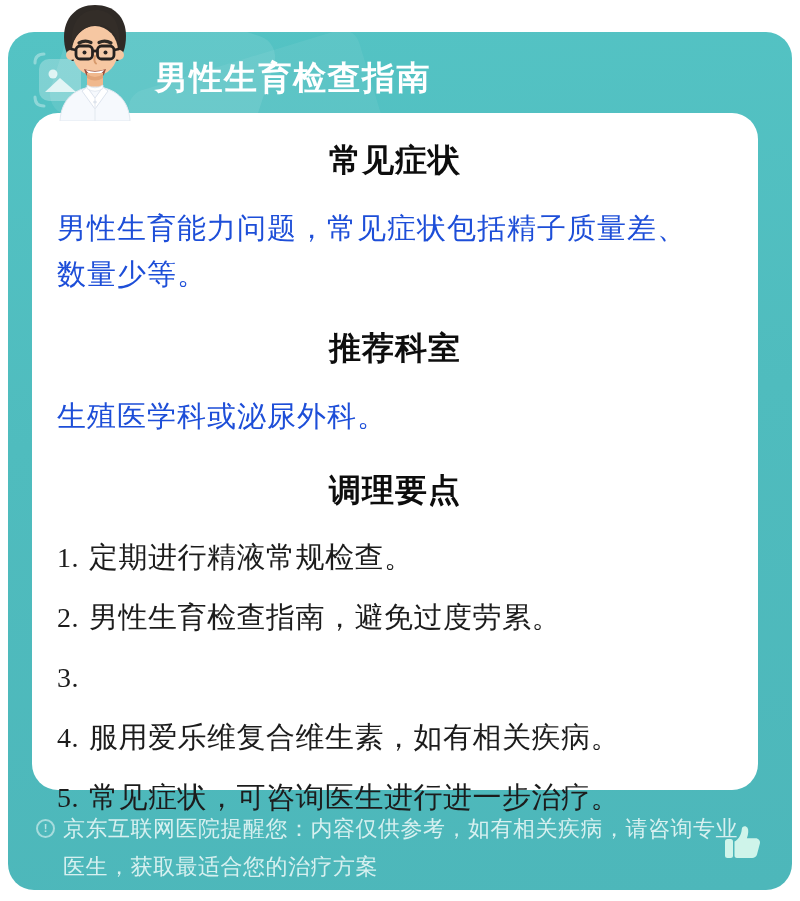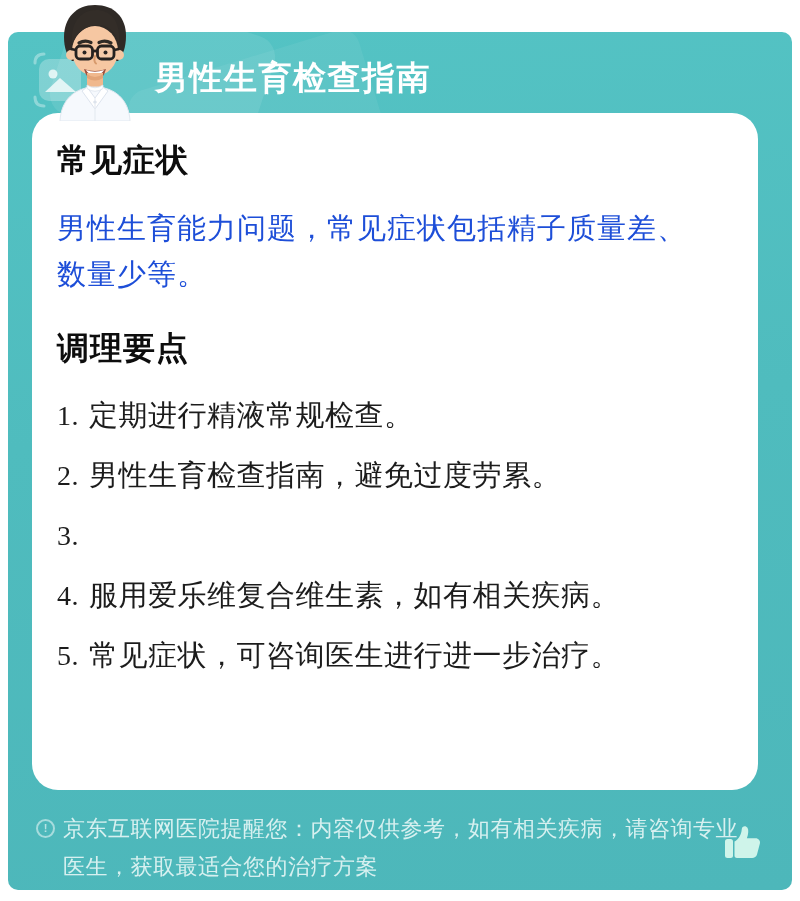--- a/index.html
+++ b/index.html
@@ -7,21 +7,21 @@
 
   .stage {
     position:relative; width:800px; height:901px;
     background:#ffffff; overflow:hidden;
   }
 
   
   .panel {
     position:absolute; left:8px; top:32px; width:784px; height:858px;
     background:linear-gradient(175deg,#54c3c4 0%, #4fbcbe 45%, #4db7ba 100%);
-    border-radius:10px; overflow:hidden; z-index:1;
+    border-radius:26px; overflow:hidden; z-index:1;
   }
   .sheen1 {
     position:absolute; left:52px; top:-24px; width:205px; height:135px;
     background:rgba(255,255,255,0.09); transform:rotate(18deg); border-radius:22px;
   }
   .sheen2 {
     position:absolute; left:128px; top:26px; width:240px; height:115px;
     background:rgba(255,255,255,0.06); transform:rotate(-17deg); border-radius:18px;
   }
 
@@ -38,20 +38,21 @@
 
   
   .card {
     position:absolute; left:24px; top:81px; width:726px; height:677px;
     background:#ffffff; border-radius:26px; box-sizing:border-box;
     padding:0 25px; z-index:3;
   }
   .section-heading {
     margin:30px 0 0 0; font-size:32px; font-weight:700; color:#0d0d0d;
     letter-spacing:1px;
+    text-align:center;
   }
   .section-heading.first { margin-top:26px; }
   .section-body {
     margin:22px 0 0 0; width:640px;
     font-size:29px; line-height:46px; color:#1d4ed8; letter-spacing:1px;
   }
   .tips-list { margin:18px 0 0 0; padding:0; list-style:none; }
   .tips-list li {
     display:flex; align-items:flex-start;
     margin-top:29px; font-size:29px; line-height:31px; color:#1c1c1c;
@@ -103,20 +104,22 @@
         <path d="M13 42 L28 28 L44 42 Z" fill="rgba(255,255,255,0.75)"></path>
       </svg>
     </div>
 
     <div class="page-title">男性生育检查指南</div>
 
     <div class="card">
       <h2 class="section-heading first">常见症状</h2>
       <p class="section-body">男性生育能力问题，常见症状包括精子质量差、数量少等。</p>
 
+      <h2 class="section-heading">推荐科室</h2>
+      <p class="section-body">生殖医学科或泌尿外科。</p>
 
       <h2 class="section-heading">调理要点</h2>
       <ol class="tips-list">
         <li>
           <span class="li-num">1.</span>
           <span>定期进行精液常规检查。</span>
         </li>
         <li>
           <span class="li-num">2.</span>
           <span>男性生育检查指南，避免过度劳累。</span>

